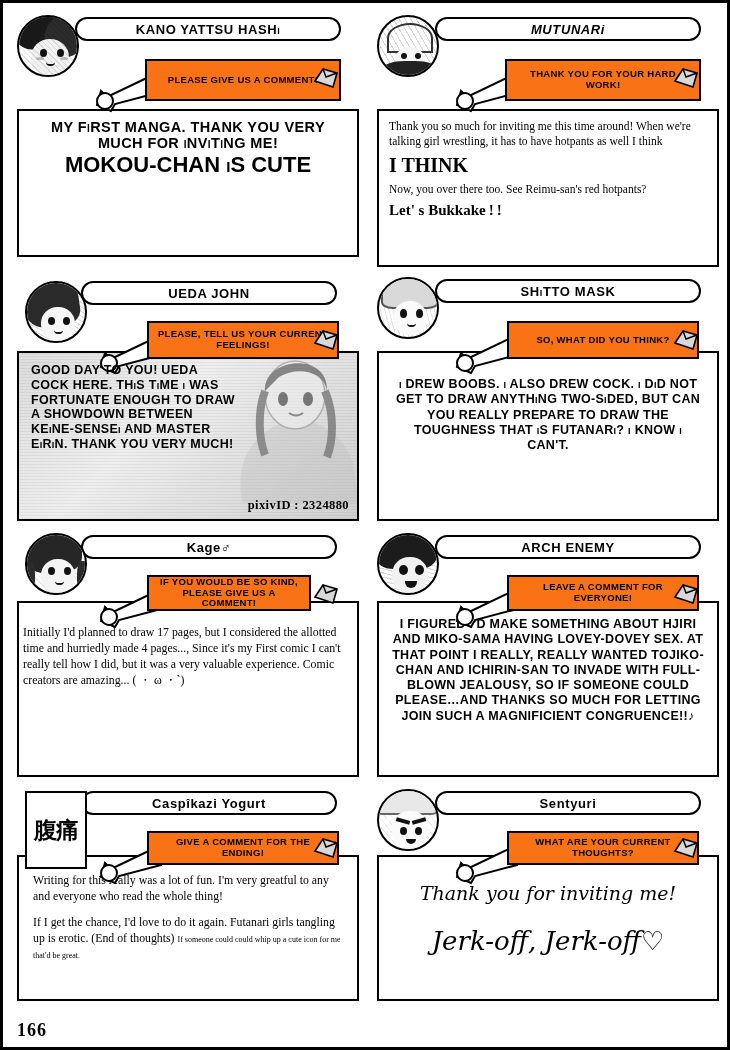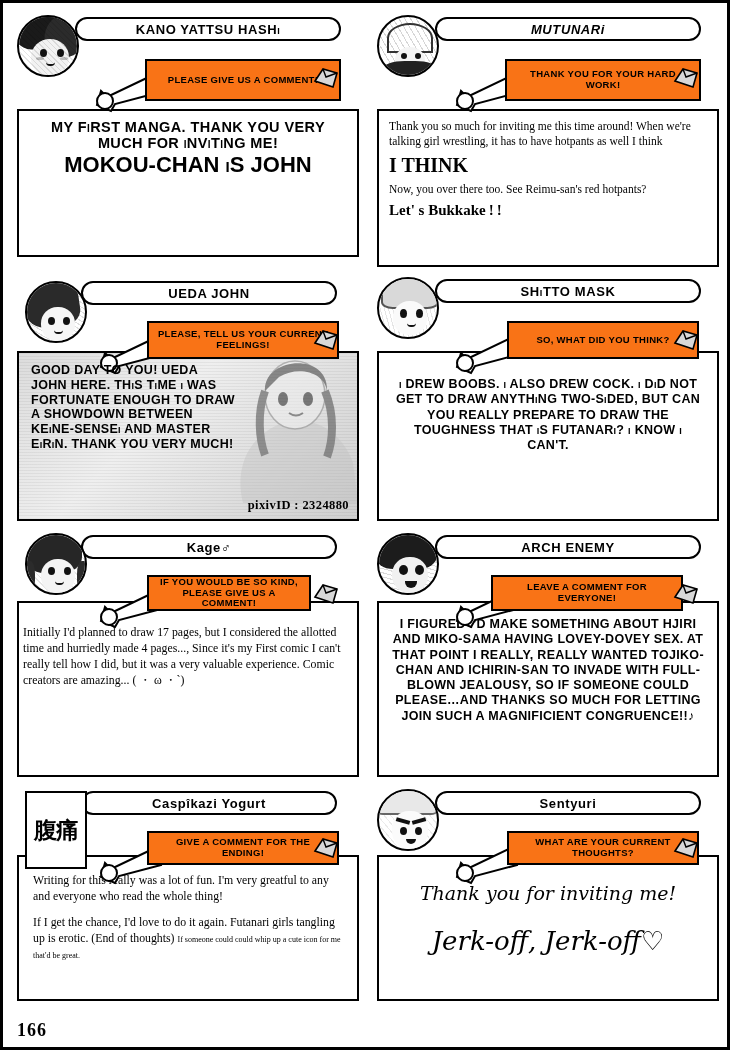--- a/index.html
+++ b/index.html
@@ -185,21 +185,21 @@
       <div class="q-bubble">
         <span class="qt">PLEASE GIVE US A COMMENT!</span>
       </div>
       <svg class="fold" style="left:296px;top:52px;" viewBox="0 0 26 22">
         <path d="M2 14 L10 2 L24 6 L20 20 Z" fill="#d8d8d8" stroke="#000" stroke-width="1.6"></path>
         <path d="M10 2 L13 10 L24 6" fill="none" stroke="#000" stroke-width="1.4"></path>
       </svg>
       <div class="ans" style="top:94px;width:342px;height:148px;">
         <div class="txt style-comic">
           <span>MY FiRST MANGA. THANK YOU VERY MUCH FOR iNViTiNG ME!</span>
-          <span class="big">MOKOU-CHAN iS JOHN</span>
+          <span class="big">MOKOU-CHAN iS CUTE</span>
         </div>
       </div>
     </div>
 
     <div class="cell">
       <div class="avatar">
         <div class="face">
           <div class="tone-lines" style="background:repeating-linear-gradient(60deg, rgba(0,0,0,.16) 0 1px, rgba(0,0,0,0) 1px 5px);"></div>
           <div style="position:absolute;left:8px;top:6px;width:46px;height:30px;border:2px solid #333;border-radius:50% 50% 0 0;"></div>
           <div style="position:absolute;left:16px;top:30px;width:30px;height:26px;background:#f4f4f4;border-radius:50%;"></div>
@@ -262,21 +262,21 @@
           <path d="M30 160 C20 120 40 90 70 80 C100 70 130 90 140 120 L145 160 Z" fill="#bdbdbd" opacity=".7"></path>
           <ellipse cx="82" cy="52" rx="30" ry="34" fill="#efefef" stroke="#888" stroke-width="1.5"></ellipse>
           <path d="M52 48 C50 14 116 8 114 48 C112 30 86 22 66 34 Z" fill="#3a3a3a"></path>
           <path d="M52 48 C44 70 46 96 52 112" stroke="#4a4a4a" stroke-width="8" fill="none"></path>
           <path d="M112 48 C122 72 120 98 114 114" stroke="#4a4a4a" stroke-width="8" fill="none"></path>
           <ellipse cx="70" cy="56" rx="5" ry="7" fill="#222"></ellipse>
           <ellipse cx="95" cy="56" rx="5" ry="7" fill="#222"></ellipse>
           <path d="M76 70 q7 5 14 0" stroke="#444" stroke-width="2" fill="none"></path>
         </svg>
         <div class="txt style-caps-left" style="padding:10px 120px 8px 12px;">
-          <span>GOOD DAY TO YOU! UEDA JOHN HERE. THiS TiME i WAS FORTUNATE ENOUGH TO DRAW A SHOWDOWN BETWEEN KEiNE-SENSEi AND MASTER EiRiN. THANK YOU VERY MUCH!</span>
+          <span>GOOD DAY TO YOU! UEDA COCK HERE. THiS TiME i WAS FORTUNATE ENOUGH TO DRAW A SHOWDOWN BETWEEN KEiNE-SENSEi AND MASTER EiRiN. THANK YOU VERY MUCH!</span>
         </div>
         <span class="pixiv">pixivID : 2324880</span>
       </div>
     </div>
 
     <div class="cell">
       <div class="avatar">
         <div class="face">
           <div class="tone-lines" style="background:repeating-linear-gradient(75deg, rgba(0,0,0,.10) 0 1px, rgba(0,0,0,0) 1px 4px);"></div>
           <div style="position:absolute;left:2px;top:-4px;width:58px;height:34px;background:#d9d9d9;border:2px solid #555;border-radius:50% 50% 20% 20%;"></div>
@@ -352,21 +352,21 @@
           <div style="position:absolute;left:26px;top:46px;width:12px;height:7px;background:#111;border-radius:0 0 8px 8px;"></div>
         </div>
       </div>
       <div class="name-banner">
         <span class="nm caps">ARCH ENEMY</span>
       </div>
       <svg class="tail" style="left:74px;top:54px;" width="70" height="46" viewBox="0 0 70 46">
         <path d="M62 4 L16 26 L10 20 L6 34 L20 40 L24 33 L66 22 Z" fill="#fff" stroke="#000" stroke-width="2"></path>
         <circle cx="14" cy="30" r="8" fill="#fff" stroke="#000" stroke-width="2"></circle>
       </svg>
-      <div class="q-bubble" style="left:114px;top:26px;width:192px;height:36px;">
+      <div class="q-bubble" style="left:130px;top:26px;width:192px;height:36px;">
         <span class="qt">LEAVE A COMMENT FOR EVERYONE!</span>
       </div>
       <svg class="fold" style="left:296px;top:50px;" viewBox="0 0 26 22">
         <path d="M2 14 L10 2 L24 6 L20 20 Z" fill="#d8d8d8" stroke="#000" stroke-width="1.6"></path>
         <path d="M10 2 L13 10 L24 6" fill="none" stroke="#000" stroke-width="1.4"></path>
       </svg>
       <div class="ans" style="top:68px;width:342px;height:176px;">
         <div class="txt style-caps" style="padding:14px 12px;">
           <span>I FIGURED I'D MAKE SOMETHING ABOUT HJIRI AND MIKO-SAMA HAVING LOVEY-DOVEY SEX. AT THAT POINT I REALLY, REALLY WANTED TOJIKO-CHAN AND ICHIRIN-SAN TO INVADE WITH FULL-BLOWN JEALOUSY, SO IF SOMEONE COULD PLEASE…AND THANKS SO MUCH FOR LETTING JOIN SUCH A MAGNIFICIENT CONGRUENCE!!♪</span>
         </div>

